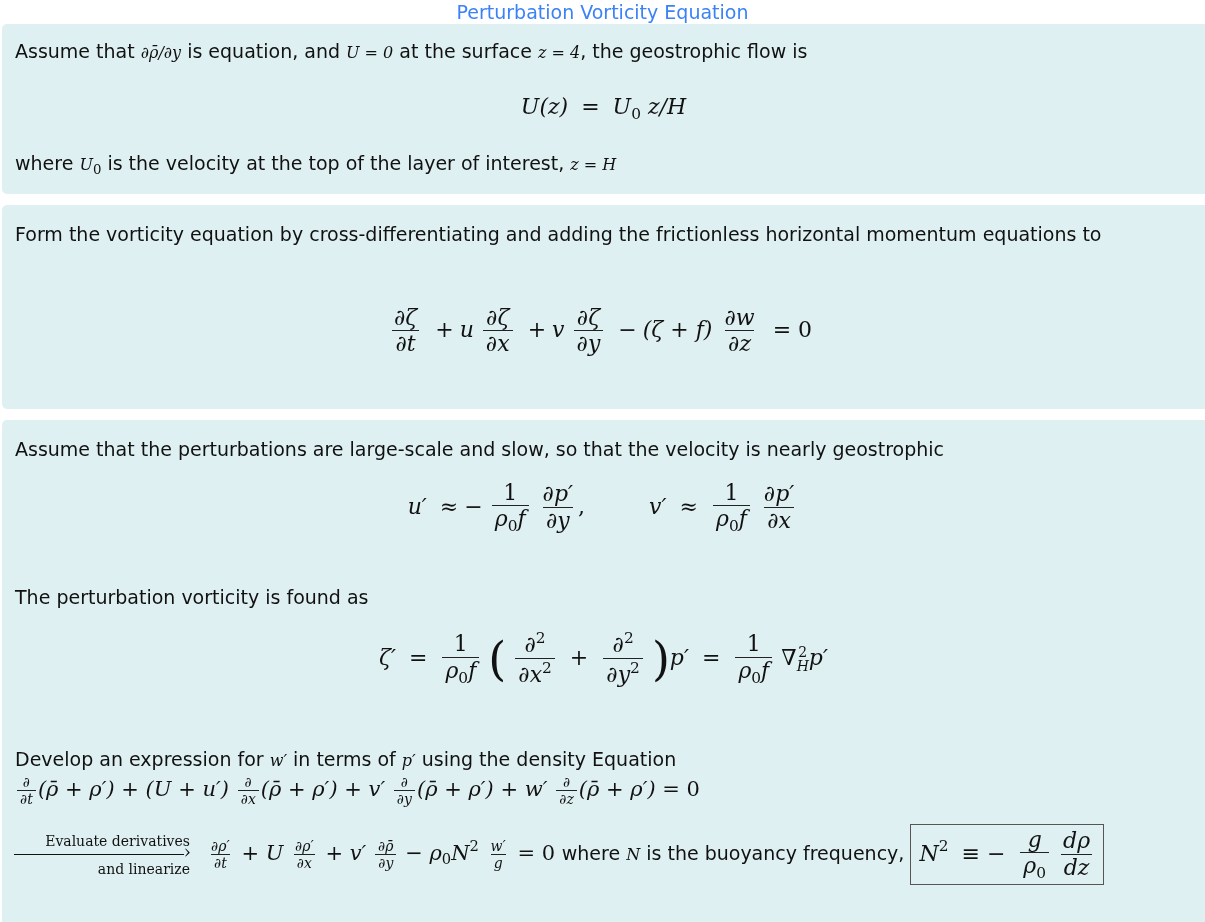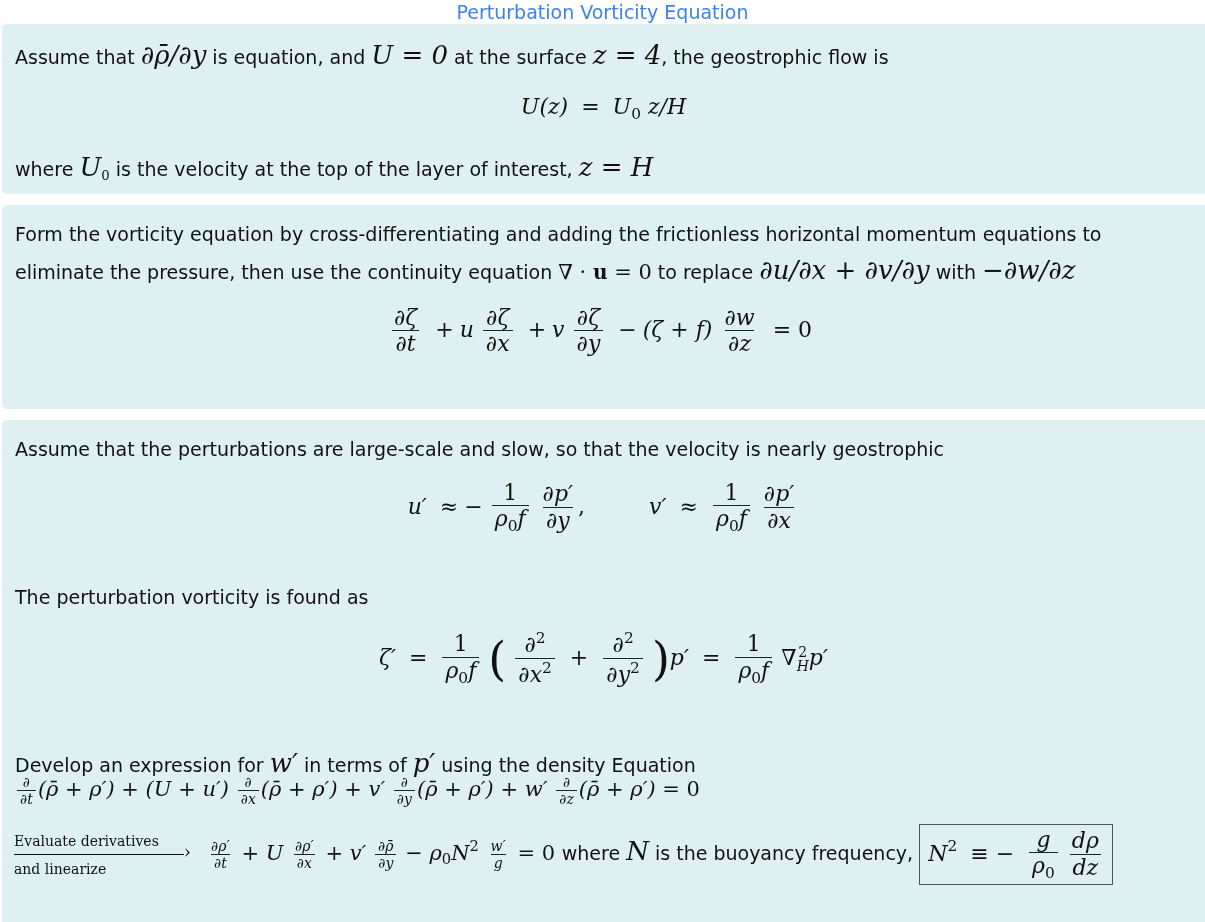--- a/index.html
+++ b/index.html
@@ -15,39 +15,39 @@
   .panel {
     position: absolute; left: 2px; width: 1203px;
     background: #dff0f3; border-radius: 5px 0 0 5px;
     box-sizing: border-box; padding: 0 14px;
   }
   .p1 { top: 24px; height: 170px; }
   .p2 { top: 205px; height: 204px; }
   .p3 { top: 420px; height: 322px; }
   .p4 { top: 732px; height: 197px; }
   .line { position: absolute; left: 13px; white-space: nowrap; font-size: 19px; }
-  .m { font-family: "DejaVu Serif", "Liberation Serif", serif; font-style: italic; font-size: 26px; }
+  .m { font-family: "DejaVu Serif", "Liberation Serif", serif; font-style: italic; font-size: 16px; }
   .mr { font-family: "DejaVu Serif", "Liberation Serif", serif; font-style: normal; font-size: 21px; }
   .mb { font-family: "DejaVu Serif", "Liberation Serif", serif; font-weight: bold; font-style: normal; font-size: 20px; }
   .disp {
     position: absolute; left: 0; width: 1203px; text-align: center;
     font-family: "DejaVu Serif", "Liberation Serif", serif; font-size: 22px; white-space: nowrap;
   }
   .frac { display: inline-flex; flex-direction: column; align-items: center; vertical-align: middle; margin: 0 2px; }
   .frac .num { padding: 0 3px; line-height: 1.15; }
   .frac .den { padding: 0 3px; border-top: 1.5px solid #222; line-height: 1.2; }
   .small .frac { font-size: 14px; }
   .sub { font-size: 0.7em; vertical-align: -0.3em; font-style: normal; }
   .sup { font-size: 0.7em; vertical-align: 0.6em; font-style: normal; }
   .it { font-style: italic; text-align: right; }
   .op { font-style: normal; margin: 0 6px; }
   .paren { font-size: 46px; font-style: normal; vertical-align: middle; font-weight: 200; }
   .arrow-block {
     display: inline-flex; flex-direction: column; align-items: stretch; vertical-align: middle;
-    font-family: "DejaVu Serif", "Liberation Serif", serif; font-size: 14px; text-align: left; width: 176px;
+    font-family: "DejaVu Serif", "Liberation Serif", serif; font-size: 14px; text-align: right; width: 176px;
   }
   .arrow-line { position: relative; height: 12px; }
   .arrow-line:before { content: ""; position: absolute; left: 0; right: 6px; top: 5px; border-top: 1.3px solid #111; }
   .arrow-line:after { content: "›"; position: absolute; right: -1px; top: -8px; font-size: 18px; }
   .boxed { display: inline-block; border: 1.5px solid #555; padding: 2px 8px; vertical-align: middle; }
 </style>
 </head>
 <body>
 
 <div class="title">Perturbation Vorticity Equation</div>
@@ -61,23 +61,20 @@
     <span class="op">=</span>
     <span class="it">U</span><span class="sub">0</span><span class="it"> z/H</span>
   </div>
   <div class="line" style="top:128px;">
     <span>where </span><span class="m">U</span><span class="mr sub">0</span><span> is the velocity at the top of the layer of interest, </span><span class="m">z = H</span>
   </div>
 </div>
 
 <div class="panel p2">
   <div class="line" style="top:18px;">Form the vorticity equation by cross-differentiating and adding the frictionless horizontal momentum equations to</div>
-  <div class="line" style="top:50px;">
-    <span>eliminate the pressure, then use the continuity equation </span><span class="mr">∇ · </span><span class="mb">u</span><span class="mr"> = 0</span><span> to replace </span><span class="m">∂u/∂x + ∂v/∂y</span><span> with </span><span class="m">−∂w/∂z</span>
-  </div>
   <div class="disp" style="top:100px;">
     <span class="frac it">
         <span class="num">∂ζ</span>
         <span class="den">∂t</span>
       </span>
     <span class="op">+</span><span class="it">u</span>
     <span class="frac it">
         <span class="num">∂ζ</span>
         <span class="den">∂x</span>
       </span>

